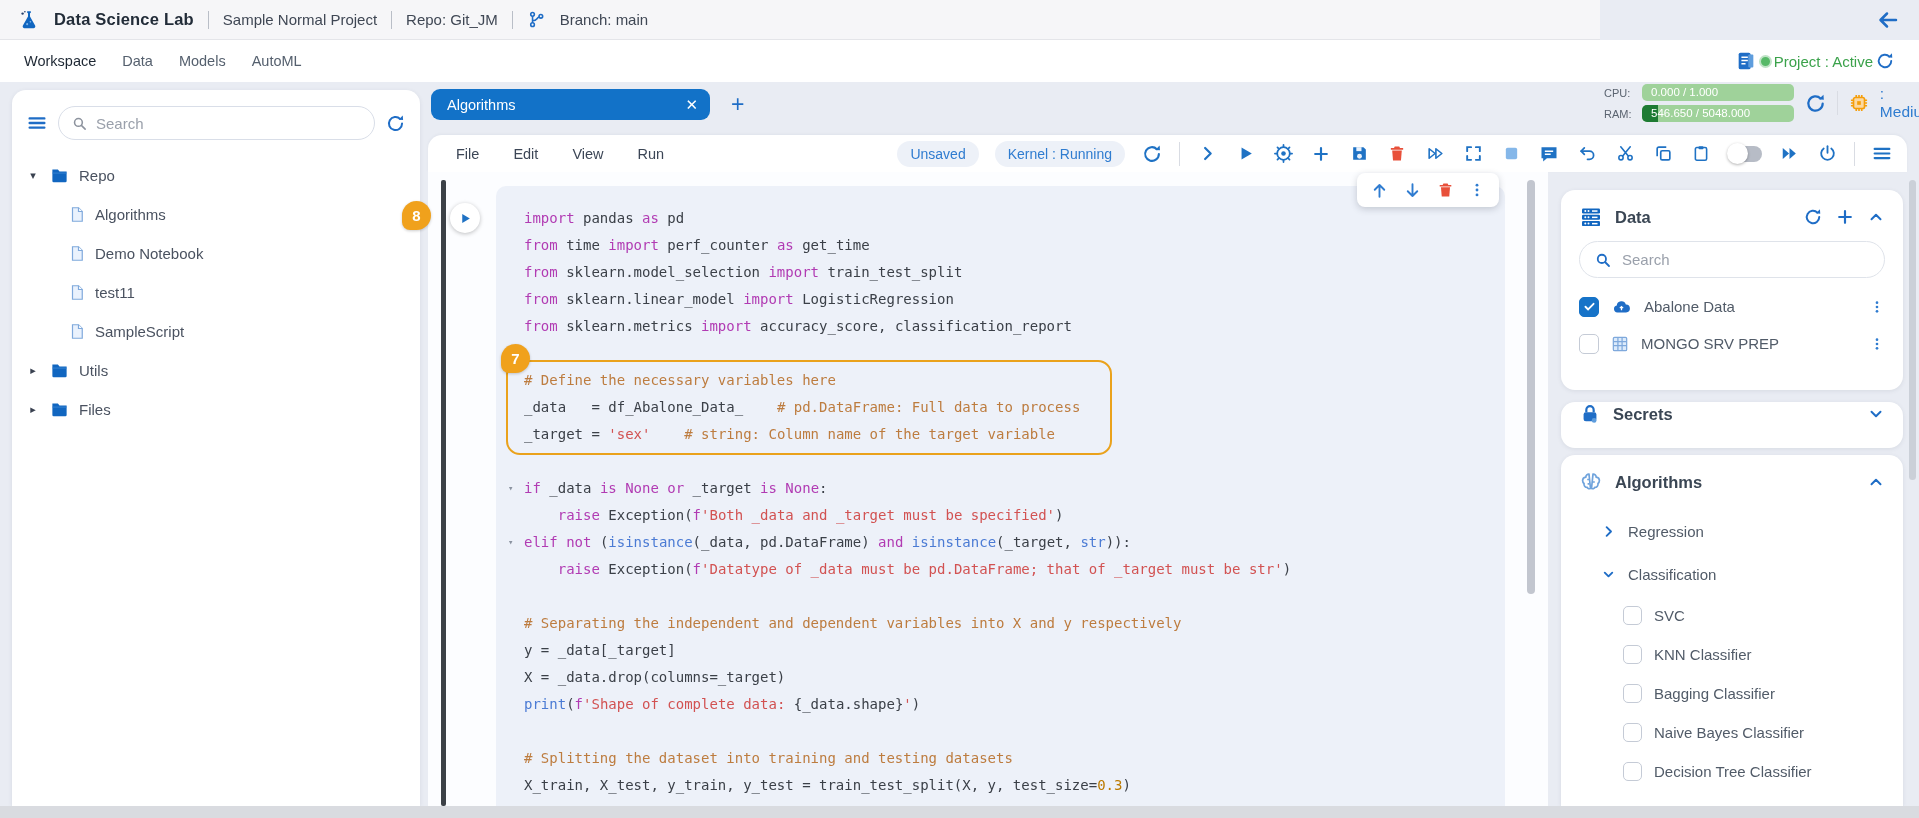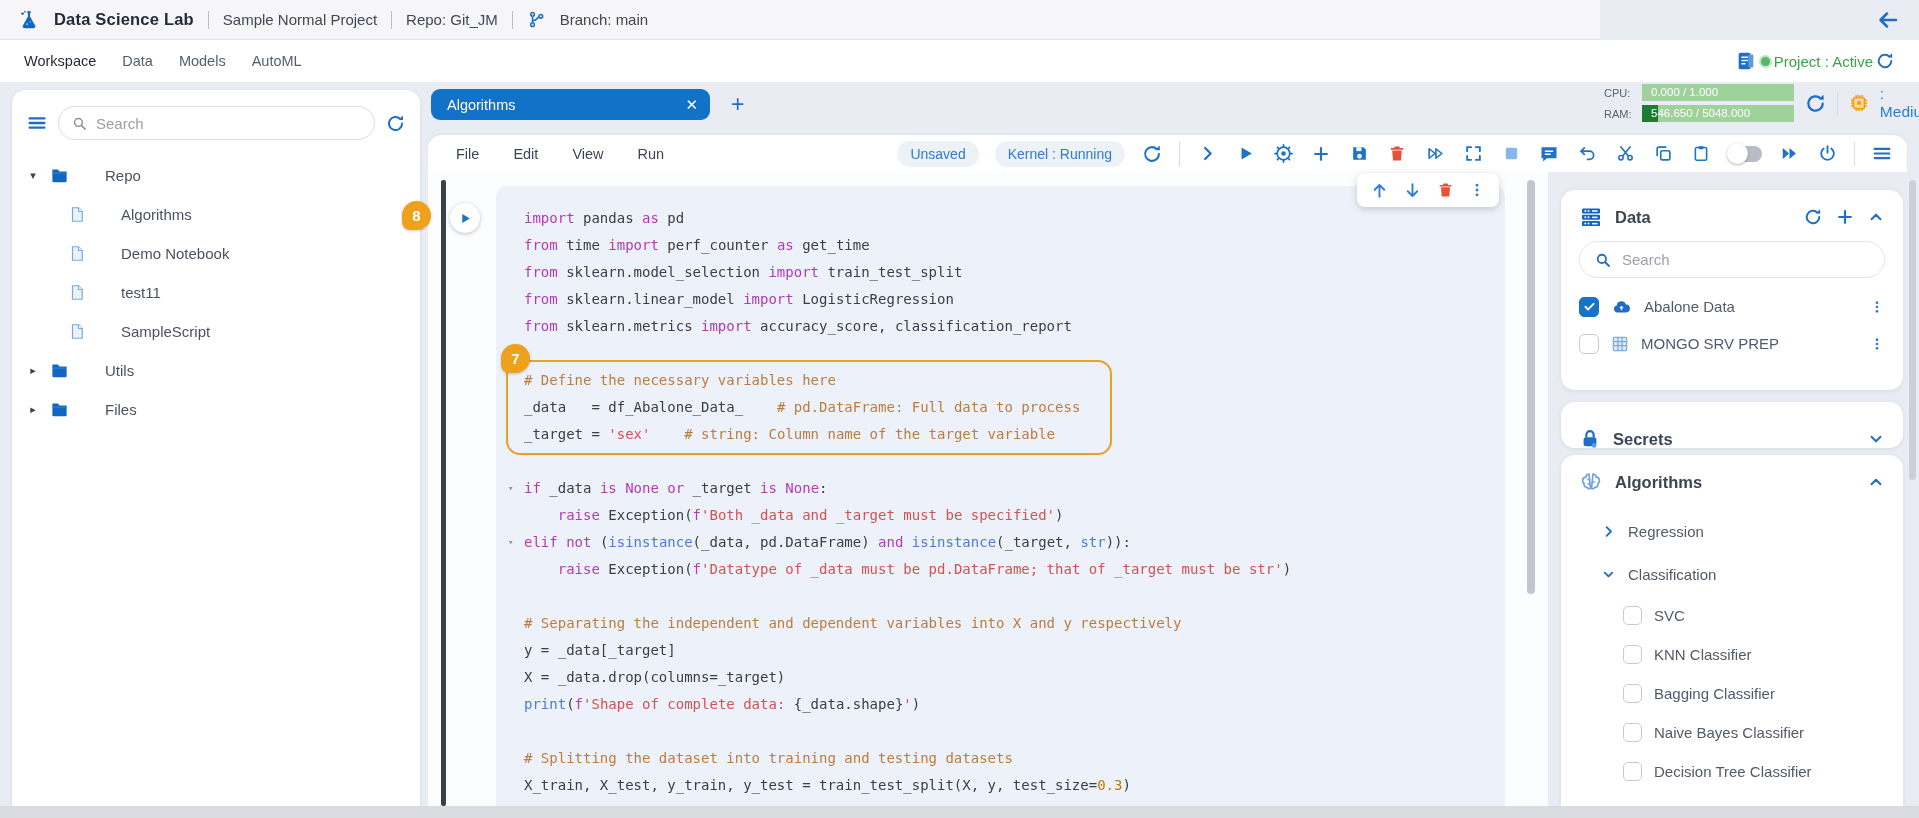--- a/index.html
+++ b/index.html
@@ -50,38 +50,38 @@
   }
   .search-pill input {
     border:none; outline:none; flex:1; font-size:15px; color:#4a5260;
     font-family:"Liberation Sans",sans-serif; background:transparent;
   }
   .search-pill input::placeholder { color:#9aa0ab; }
   .tree { margin-top:16px; }
   .tree-row { display:flex; align-items:center; height:39px; gap:9px; cursor:pointer; }
   .tree-row .caret { width:14px; font-size:11px; color:#394150; text-align:center; }
   .tree-row.file { padding-left:42px; }
-  .tree-label { font-size:15px; color:#4a5260;margin-left:26px; }
+  .tree-label { font-size:15px; color:#4a5260; }
 
   
   .tabband { position:absolute; left:428px; top:88px; width:1491px; height:47px; }
   .tab-active {
     position:absolute; left:3px; top:1px; width:279px; height:31px;
     background:#1272c8; border-radius:9px; color:#fff;
     display:flex; align-items:center; padding:0 12px 0 16px;
     font-size:14.5px;
   }
   .tab-close { margin-left:auto; font-size:15px; color:#fff; cursor:pointer; }
   .tab-plus { position:absolute; left:303px; top:3px; font-size:23px; color:#1f6dc6; cursor:pointer; }
 
   
   .resources { position:absolute; left:1176px; top:-4px; display:flex; align-items:center; gap:10px; }
   .res-grid { display:grid; grid-template-columns:38px 152px; grid-row-gap:4px; align-items:center; }
   .res-label { font-size:11px; color:#5b6470; text-align:left; }
-  .res-pill { position:relative; height:17px; background:#9fd29a; border-radius:0; overflow:hidden; }
+  .res-pill { position:relative; height:17px; background:#9fd29a; border-radius:5px; overflow:hidden; }
   .res-pill .fill { position:absolute; left:0; top:0; bottom:0; width:16px; background:#1e7b33; }
   .res-pill .val { position:absolute; left:9px; top:1.5px; font-size:11.5px; color:#fff; }
   .tier { font-size:15.5px; color:#2f7cd0; }
 
   
   .menurow {
     position:absolute; left:428px; top:135px; width:1479px; height:37px;
     background:#fff; border-radius:14px 14px 0 0;
     display:flex; align-items:center; padding:0 14px 0 28px;
     box-shadow:0 -1px 3px rgba(60,70,90,.05);
@@ -626,21 +626,21 @@
             <circle cx="12" cy="5.5" r="2"></circle>
             <circle cx="12" cy="12" r="2"></circle>
             <circle cx="12" cy="18.5" r="2"></circle>
           </svg>
         </span>
       </div>
     </div>
 </div>
 
 <div class="card" style="top:402px;height:46px;">
-  <div class="card-head" style="padding:26px 18px;">
+  <div class="card-head" style="padding:1px 18px;">
     <span class="ic">
       <svg width="22" height="22" viewBox="0 0 24 24">
           <rect x="5" y="10" width="14" height="10" rx="2.5" fill="#1f6dc6"></rect>
           <path d="M8 10V7.5a4 4 0 0 1 8 0V10" fill="none" stroke="#1f6dc6" stroke-width="2.4"></path>
           <circle cx="16.5" cy="19" r="2.6" fill="#5e9ddd"></circle>
         </svg>
     </span>
     <span class="card-title">Secrets</span>
     <span class="spacer"></span>
     <span class="ic">

